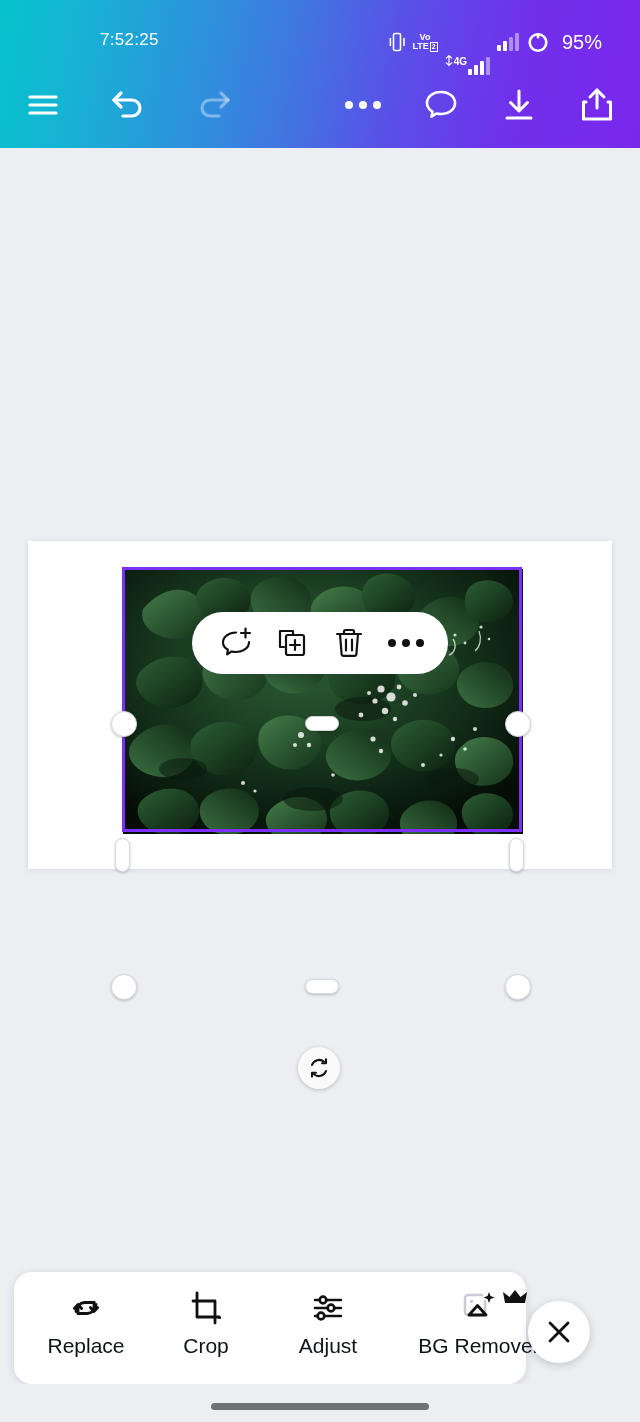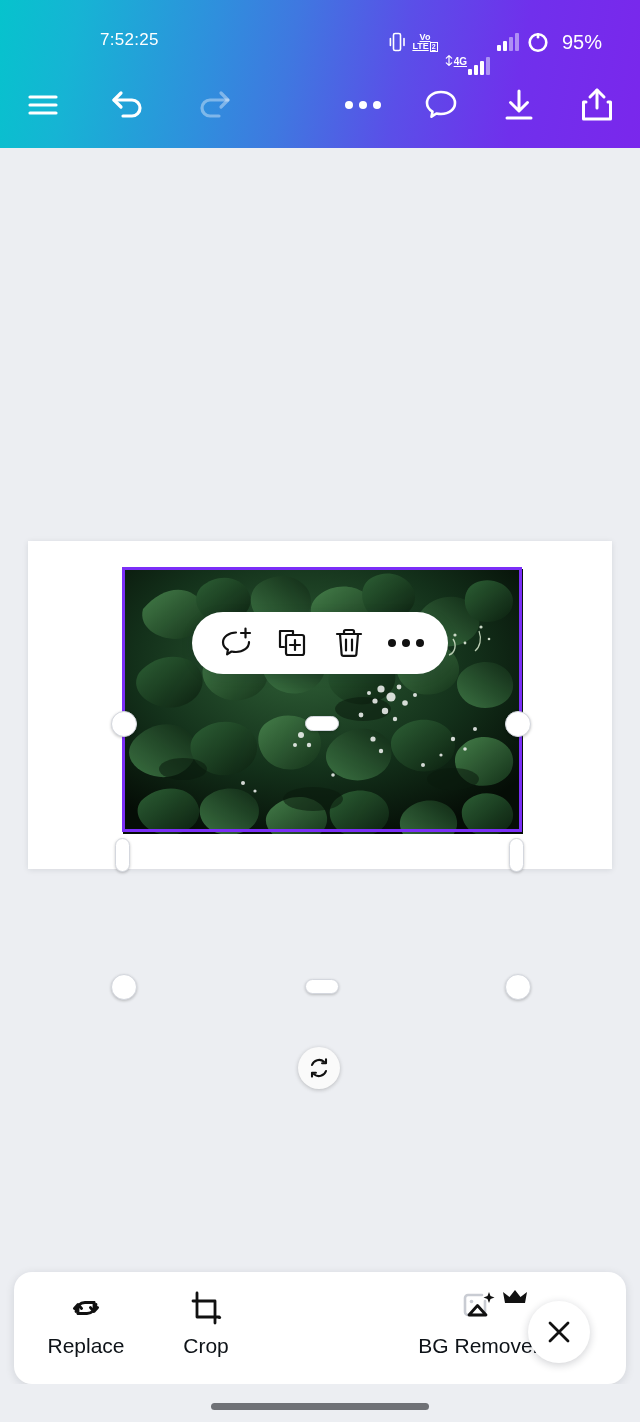--- a/index.html
+++ b/index.html
@@ -22,21 +22,21 @@
   }
   #status-time{
     position:absolute; left:100px; top:30px;
     color:#ffffff; font-size:17px; letter-spacing:.3px;
     font-family:"Liberation Sans", sans-serif;
   }
   #status-icons{
     position:absolute; right:38px; top:27px;
     display:flex; align-items:center; gap:7px; height:30px;
   }
-  .si{ display:flex; align-items:center; color:#fff;text-decoration:underline; }
+  .si{ display:flex; align-items:center; color:#fff; }
   .volte-stack{
     display:flex; flex-direction:column; align-items:center;
     line-height:9px; font-size:9px; font-weight:bold; color:#fff;
   }
   .volte-stack span{ display:block; }
   .g4-wrap{ display:flex; align-items:flex-end; gap:1px;margin-top:46px; }
   .g4-label{ font-size:10px; font-weight:bold; color:#fff; line-height:10px; margin-bottom:8px;}
   .bars{ display:flex; align-items:flex-end; gap:2px; height:18px; }
   .bars i{ display:block; width:4px; background:#fff; border-radius:1px; }
   .bars i.b1{ height:6px; } .bars i.b2{ height:10px; }
@@ -101,21 +101,21 @@
     display:flex; align-items:center; justify-content:space-around;
     padding:0 14px;
   }
   .ctool{ width:46px; height:46px; display:flex; align-items:center; justify-content:center; cursor:pointer;}
   .dots3{ display:flex; gap:6px; align-items:center; }
   .dots3 i{ width:8px; height:8px; border-radius:50%; background:#111; display:block;}
   .dots3.light i{ background:#ffffff; }
 
   
   #bottom-bar{
-    position:absolute; left:14px; top:1272px; width:612px; height:112px;
+    position:absolute; left:14px; top:1272px; width:512px; height:112px;
     background:#ffffff; border-radius:18px;
     box-shadow:0 2px 10px rgba(20,25,40,.12);
   }
   .bottom-item{
     position:absolute; top:14px; height:84px; width:128px;
     display:flex; flex-direction:column; align-items:center; justify-content:flex-start;
     cursor:pointer;
   }
   .bottom-item .bi-icon{ height:44px; display:flex; align-items:center; justify-content:center; position:relative;}
   .bottom-item .bi-label{
@@ -421,20 +421,33 @@
     <span class="bi-icon">
       <svg width="42" height="42" viewBox="0 0 42 42">
         <path d="M12 6v24h22" fill="none" stroke="#111" stroke-width="2.8" stroke-linecap="round" stroke-linejoin="round"></path>
         <path d="M30 36V14H8" fill="none" stroke="#111" stroke-width="2.8" stroke-linecap="round" stroke-linejoin="round"></path>
         <circle cx="34.5" cy="30.5" r="1.6" fill="#111"></circle>
       </svg>
     </span>
     <span class="bi-label">Crop</span>
   </div>
 
+  <div class="bottom-item" style="left:250px;">
+    <span class="bi-icon">
+      <svg width="42" height="42" viewBox="0 0 42 42">
+        <path d="M8 13h5M19 13h15" stroke="#111" stroke-width="2.6" stroke-linecap="round"></path>
+        <circle cx="16" cy="13" r="3.4" fill="none" stroke="#111" stroke-width="2.6"></circle>
+        <path d="M8 21h13M27 21h7" stroke="#111" stroke-width="2.6" stroke-linecap="round"></path>
+        <circle cx="24" cy="21" r="3.4" fill="none" stroke="#111" stroke-width="2.6"></circle>
+        <path d="M8 29h3M17 29h17" stroke="#111" stroke-width="2.6" stroke-linecap="round"></path>
+        <circle cx="14" cy="29" r="3.4" fill="none" stroke="#111" stroke-width="2.6"></circle>
+      </svg>
+    </span>
+    <span class="bi-label">Adjust</span>
+  </div>
 
   <div class="bottom-item" style="left:370px; width:190px;">
     <span class="bi-icon">
       <svg width="46" height="42" viewBox="0 0 46 42">
         <path d="M26 8H12a3 3 0 0 0-3 3v14a3 3 0 0 0 3 3h14a3 3 0 0 0 3-3V14" fill="none" stroke="#c9ccd3" stroke-width="2.6" stroke-linecap="round"></path>
         <circle cx="15.5" cy="14.5" r="1.8" fill="#c9ccd3"></circle>
         <path d="M13 28l8.5-9.5L30 28z" fill="none" stroke="#111" stroke-width="2.8" stroke-linejoin="round"></path>
         <path d="M33 5l1.5 4L38.5 10.5 34.5 12 33 16 31.5 12 27.5 10.5 31.5 9z" fill="#111"></path>
       </svg>
       <span class="crown">

